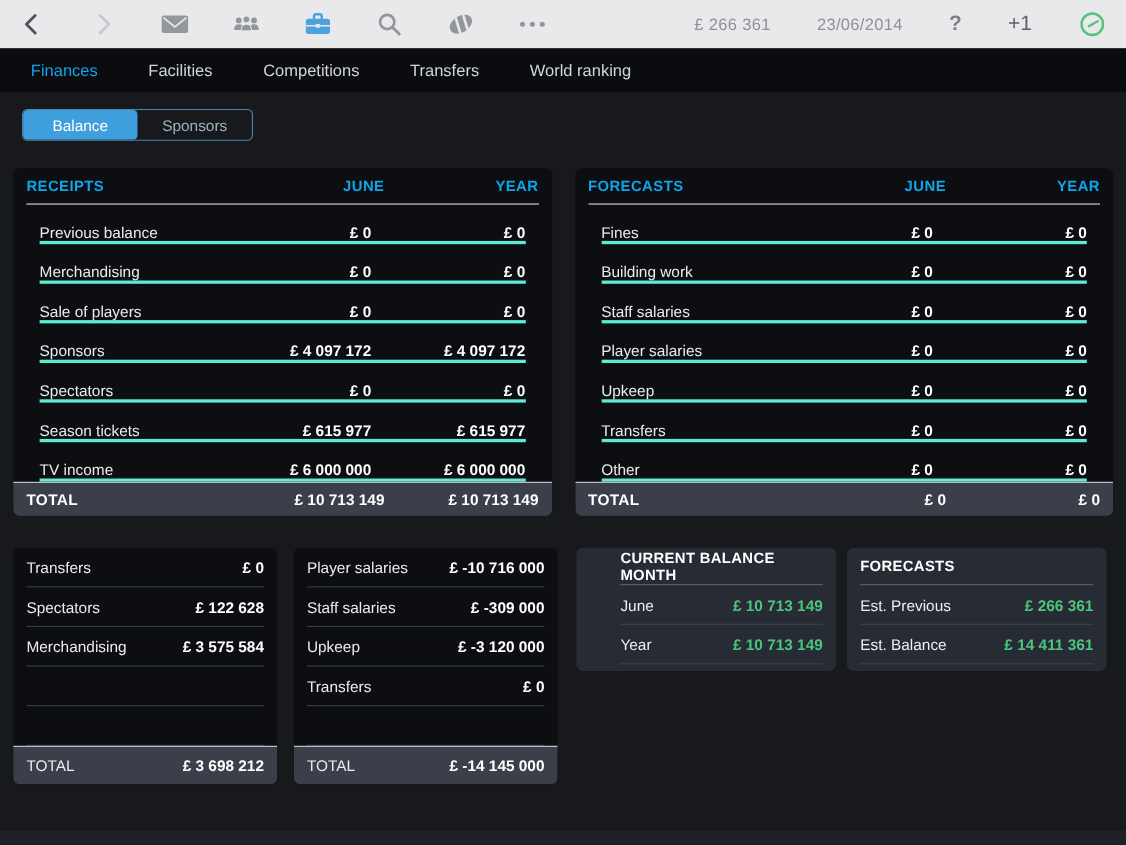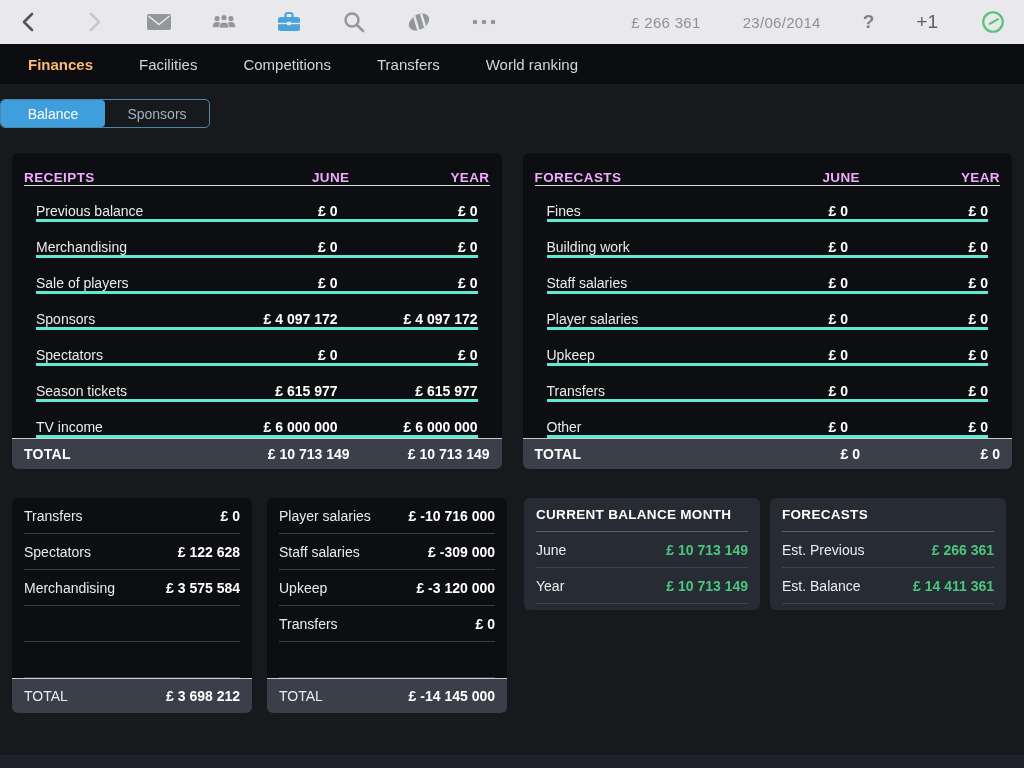--- a/index.html
+++ b/index.html
@@ -13,37 +13,37 @@
   .tb-right { margin-left:auto; display:flex; align-items:center; gap:42px; }
   .tb-icon { display:flex; align-items:center; justify-content:center; width:26px; height:28px; cursor:pointer; }
   .tb-text { font-size:15px; color:#8d9195; letter-spacing:.3px; }
   .tb-help { font-size:19px; font-weight:700; color:#7e8286; cursor:pointer; }
   .tb-plus { font-size:19px; color:#5d6064; cursor:pointer; }
 
   
   .nav { height:40px; background:#0a0c10; display:flex; align-items:center;
     padding-left:28px; gap:46px; }
   .nav-tab { font-size:15px; color:#d3d6d9; cursor:pointer; }
-  .nav-tab.active { color:#fdba74;font-weight:bold; }
+  .nav-tab.active { color:#0ea5e9; }
 
   
   .content { position:relative; height:684px; background:#17191d; }
 
-  .seg { display:inline-flex; margin:15px 0 0 0; height:29px;
+  .seg { display:inline-flex; margin:15px 0 0 20px; height:29px;
     border:1px solid #4b87ad; border-radius:5px; overflow:hidden; }
   .seg-btn { width:104px; display:flex; align-items:center; justify-content:center;
     font-size:14px; cursor:pointer; color:#9db2c0; }
   .seg-btn.active { background:#3f9edc; color:#fff; border-radius:4px; }
 
   .tables-row { display:grid; grid-template-columns:1fr 1fr; gap:21px; margin:25px 12px 0; }
   .panel { background:#0c0e12; border-radius:6px; overflow:hidden; }
 
-  .thead { display:flex; height:33px; align-items:flex-end; margin:0 12px;
+  .thead { display:flex; height:33px; align-items:center; margin:0 12px;
     border-bottom:1px solid #d8dadd; font-weight:700; font-size:13.5px;
-    letter-spacing:.4px; color:#f0abfc; }
+    letter-spacing:.4px; color:#0ea5e9; }
   .thead .hlabel { flex:1; }
   .thead .hcol { width:140px; text-align:right; }
 
   .trow { display:flex; height:36px; align-items:flex-end; margin:0 24px;
     border-bottom:3px solid #5eead4; font-size:14px; }
   .trow:last-of-type { border-bottom:none; }
   .tlabel { flex:1; color:#e9ebec; font-weight:400; }
   .tval { width:140px; text-align:right; color:#fff; font-weight:700; }
 
   .total-row { display:flex; height:31px; align-items:center; padding:0 12px;
@@ -67,21 +67,21 @@
 
   .soft-panel { width:236px; background:#262b34; border-radius:6px; padding-bottom:6px; }
   .shead { display:flex; height:34px; align-items:center; margin:0 12px;
     border-bottom:1px solid #5c616a; font-weight:700; font-size:13.5px;
     letter-spacing:.3px; color:#fff; }
   .srow { display:flex; height:36px; align-items:center; margin:0 12px;
     border-bottom:1px solid #3d424c; font-size:14px; }
   .srow .tlabel { color:#eceeef; }
   .srow .tval { width:auto; color:#4cc57e; }
 
-  .ml15 { margin-left:15px; } .ml17 { margin-left:17px; } .ml10 { margin-left:10px; }
+  .ml15 { margin-left:15px; } .ml17 { margin-left:17px;padding-left:28px; } .ml10 { margin-left:10px; }
 
   .footer-strip { position:absolute; left:0; bottom:0; width:100%; height:13px;
     background:#1e2127; }
 </style>
 </head>
 <body>
 
 <div class="toolbar">
   <div class="tb-left">
     <span class="tb-icon">

